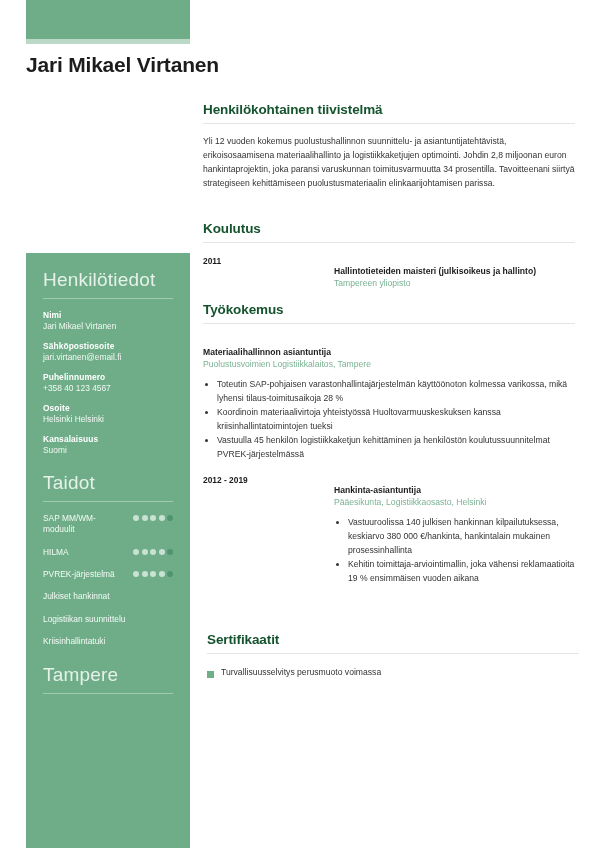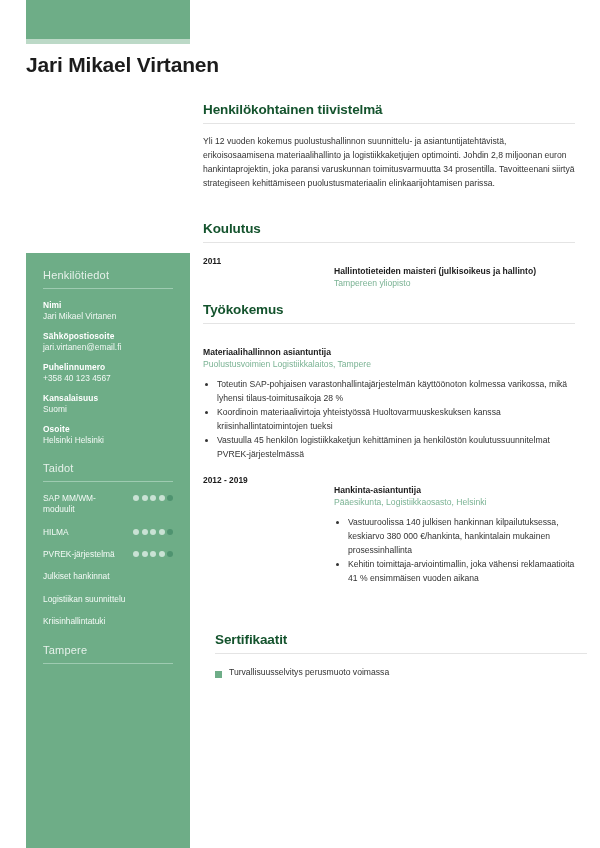--- a/index.html
+++ b/index.html
@@ -53,21 +53,21 @@
     top: 253px;
     width: 164px;
     height: 595px;
     background: #6ead87;
     box-sizing: border-box;
     padding: 16px 17px 0 17px;
     color: #ffffff;
   }
   .sb-section + .sb-section { margin-top: 17px; }
   .sb-heading {
-    font-size: 11px;
+    font-size: 19px;
     font-weight: normal;
     color: #e6f1ea;
     margin: 0 0 7px 0;
     letter-spacing: 0.2px;
   }
   .sb-rule {
     height: 1px;
     background: #9ecbb1;
     margin-bottom: 11px;
   }
@@ -192,21 +192,21 @@
   .cert-text {
     font-size: 8.6px;
     color: #333333;
     line-height: 1.4;
   }
 
   
   .sec-summary { position: absolute; top: 102px; left: 0; width: 372px; }
   .sec-education { position: absolute; top: 221px; left: 0; width: 372px; }
   .sec-experience { position: absolute; top: 302px; left: 0; width: 372px; }
-  .sec-certs { position: absolute; top: 632px; left: 12px; width: 372px; }
+  .sec-certs { position: absolute; top: 632px; left: 4px; width: 372px; }
 </style>
 </head>
 <body>
 
 <div class="header-block"></div>
 <div class="header-block-accent"></div>
 
 <div class="candidate-name">Jari Mikael Virtanen</div>
 
 <aside class="sidebar">
@@ -221,26 +221,26 @@
         </div>
         <div class="sb-field">
           <div class="sb-field-label">Sähköpostiosoite</div>
           <div class="sb-field-value">jari.virtanen@email.fi</div>
         </div>
         <div class="sb-field">
           <div class="sb-field-label">Puhelinnumero</div>
           <div class="sb-field-value">+358 40 123 4567</div>
         </div>
         <div class="sb-field">
+          <div class="sb-field-label">Osoite</div>
+          <div class="sb-field-value">Helsinki Helsinki</div>
+        </div>
+        <div class="sb-field">
           <div class="sb-field-label">Kansalaisuus</div>
           <div class="sb-field-value">Suomi</div>
-        </div>
-        <div class="sb-field">
-          <div class="sb-field-label">Osoite</div>
-          <div class="sb-field-value">Helsinki Helsinki</div>
         </div>
       </div>
   </section>
 
   <section class="sb-section">
     <div class="sb-heading">Taidot</div>
     <div class="sb-rule"></div>
     <div id="skills-list">
         <div class="sb-skill-row">
           <div class="sb-skill-name">SAP MM/WM-moduulit</div>
@@ -328,21 +328,21 @@
             </ul>
           </div>
         </div>
         <div class="entry">
           <div class="entry-date">2012 - 2019</div>
           <div class="entry-body">
             <div class="entry-title">Hankinta-asiantuntija</div>
             <div class="entry-org">Pääesikunta, Logistiikkaosasto, Helsinki</div>
             <ul class="entry-bullets">
               <li>Vastuuroolissa 140 julkisen hankinnan kilpailutuksessa, keskiarvo 380 000 €/hankinta, hankintalain mukainen prosessinhallinta</li>
-              <li>Kehitin toimittaja-arviointimallin, joka vähensi reklamaatioita 41 % ensimmäisen vuoden aikana</li>
+              <li>Kehitin toimittaja-arviointimallin, joka vähensi reklamaatioita 19 % ensimmäisen vuoden aikana</li>
             </ul>
           </div>
         </div>
       </div>
   </section>
 
   <section class="section sec-certs">
     <h2 class="section-title">Sertifikaatit</h2>
     <div class="section-rule"></div>
     <div id="cert-list">

